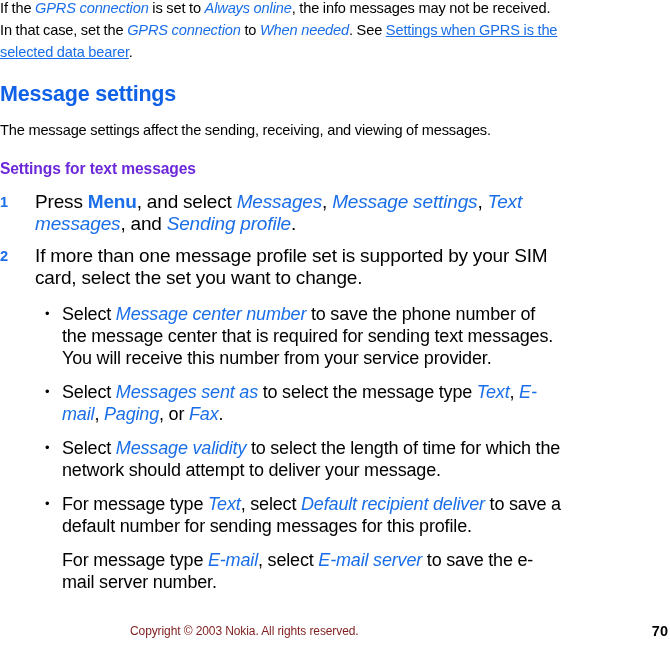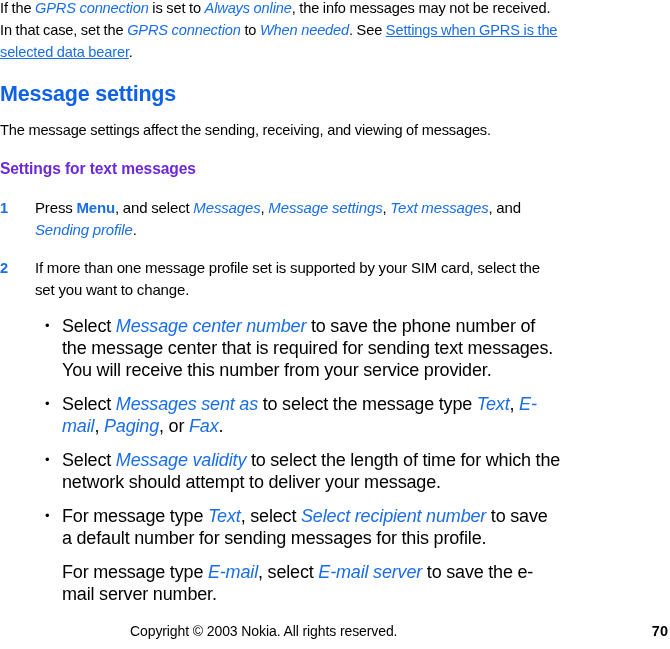--- a/index.html
+++ b/index.html
@@ -95,26 +95,25 @@
     left: 0;
     top: 0;
     width: 14px;
     text-align: left;
     font-size: 14.6px;
     line-height: 22px;
     font-weight: bold;
     color: #1a6ee8;
   }
   .step-body {
-    font-size: 15px;
+    font-size: 19px;
     line-height: 22px;
     width: 527px;
     letter-spacing: -0.15px;
     word-spacing: -0.2px;
-    margin-top: 6px;
   }
 
   
   .bullets {
     margin: 0;
     padding: 0;
     list-style: none;
   }
   .bullet {
     position: relative;
@@ -156,23 +155,23 @@
     position: absolute;
     left: 0;
     bottom: 8px;
     width: 670px;
     height: 20px;
   }
   .footer-copy {
     position: absolute;
     left: 130px;
     top: 0;
-    font-size: 14px;
+    font-size: 12px;
     line-height: 20px;
-    color: #000000;
+    color: #7f1d1d;
     letter-spacing: -0.1px;
   }
   .footer-page {
     position: absolute;
     right: 2px;
     top: 0;
     font-size: 14.5px;
     line-height: 20px;
     font-weight: bold;
     color: #000000;
@@ -237,21 +236,21 @@
 
       <li class="bullet">
         <span class="bullet-dot">•</span>
         <div class="bullet-body"><span>Select </span><span class="i-blue">Message validity</span><span> to select the length of time for which the network should attempt to deliver your message.</span></div>
       </li>
 
       <div class="spacer-12"></div>
 
       <li class="bullet">
         <span class="bullet-dot">•</span>
-        <div class="bullet-body"><span>For message type </span><span class="i-blue">Text</span><span>, select </span><span class="i-blue">Select recipient number</span><span> to save a default number for sending messages for this profile.</span></div>
+        <div class="bullet-body"><span>For message type </span><span class="i-blue">Text</span><span>, select </span><span class="i-blue">Default recipient deliver</span><span> to save a default number for sending messages for this profile.</span></div>
       </li>
 
       <div class="spacer-12"></div>
 
       <div class="bullet-cont"><span>For message type </span><span class="i-blue">E-mail</span><span>, select </span><span class="i-blue">E-mail server</span><span> to save the e-mail server number.</span></div>
 
     </ul>
 
   </div>
 

